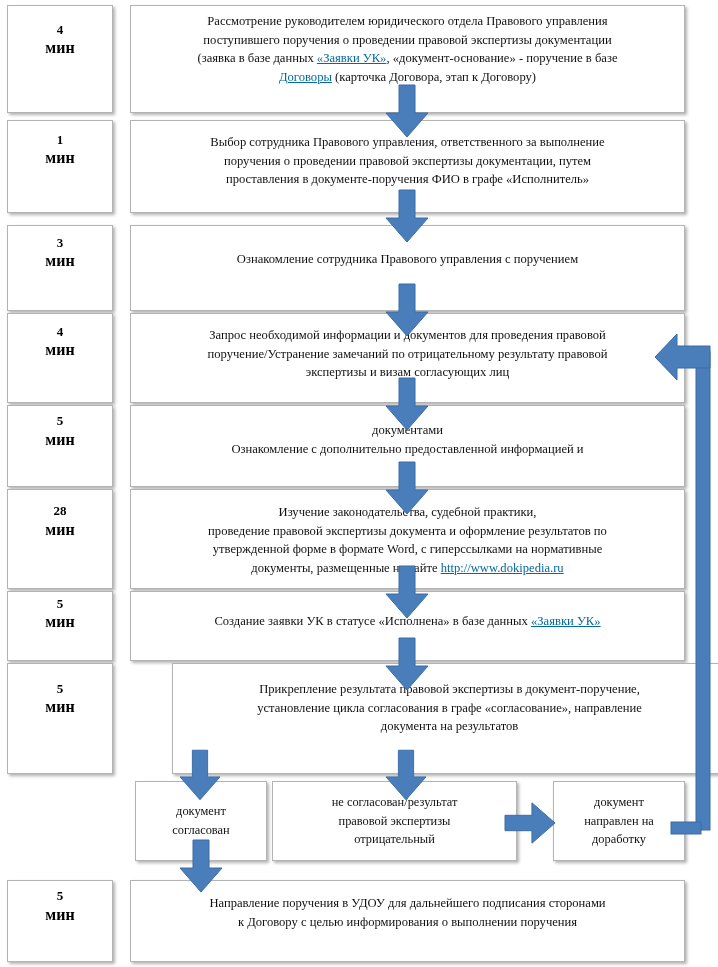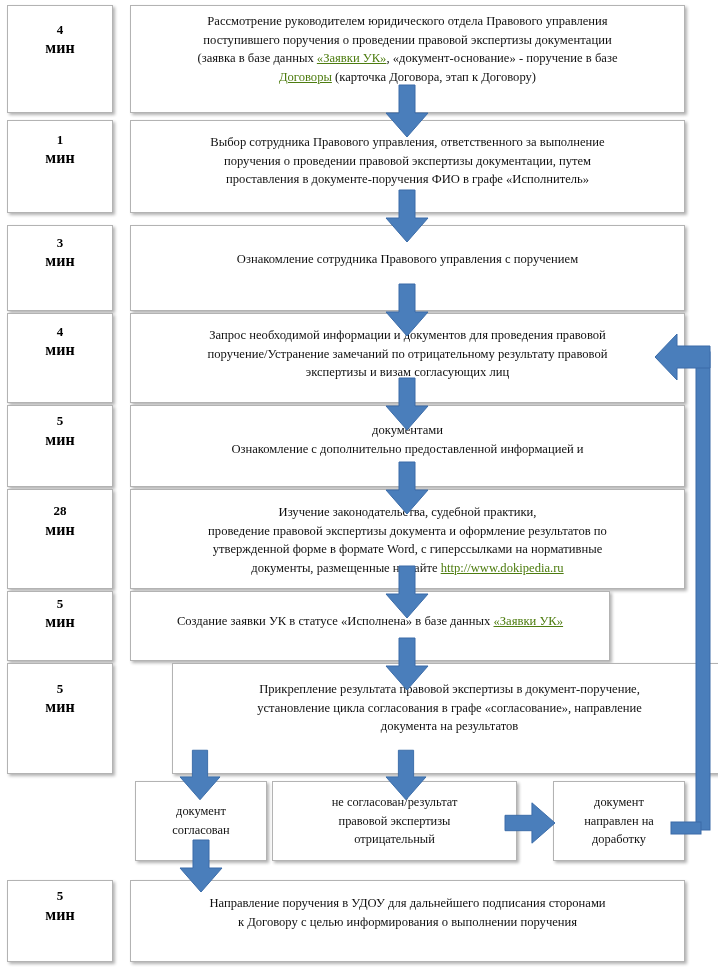--- a/index.html
+++ b/index.html
@@ -64,21 +64,21 @@
   }
 
   .dec-box {
     font-size: 12.4px;
     line-height: 1.5;
     color: #111111;
     padding: 4px 6px;
   }
 
   a.link, .link {
-    color: #4d7c0f;
+    color: #0369a1;
     text-decoration: underline;
   }
 
   
   .arrow {
     position: absolute;
     z-index: 5;
   }
   .arrow svg { display: block; overflow: visible; }
 
@@ -187,21 +187,21 @@
 
   <div class="box step-box" style="left:130px; top:489px; width:555px; height:100px;">
     <div class="step-inner" style="padding-top:7px;">
       <div>Изучение законодательства, судебной практики,</div>
       <div>проведение правовой экспертизы документа и оформление результатов по</div>
       <div>утвержденной форме в формате Word, с гиперссылками на нормативные</div>
       <div><span>документы, размещенные на сайте </span><span class="link">http://www.dokipedia.ru</span></div>
     </div>
   </div>
 
-  <div class="box step-box" style="left:130px; top:591px; width:480px; height:70px;">
+  <div class="box step-box" style="left:130px; top:591px; width:555px; height:70px;">
     <div class="step-inner" style="padding-top:14px;">
       <div><span>Создание заявки УК в статусе «Исполнена» в базе данных </span><span class="link">«Заявки УК»</span></div>
     </div>
   </div>
 
   <div class="box step-box" style="left:130px; top:663px; width:555px; height:111px;margin-left:42px;">
     <div class="step-inner" style="padding-top:10px;">
       <div>Прикрепление результата правовой экспертизы в документ-поручение,</div>
       <div>установление цикла согласования в графе «согласование», направление</div>
       <div>документа на результатов</div>

